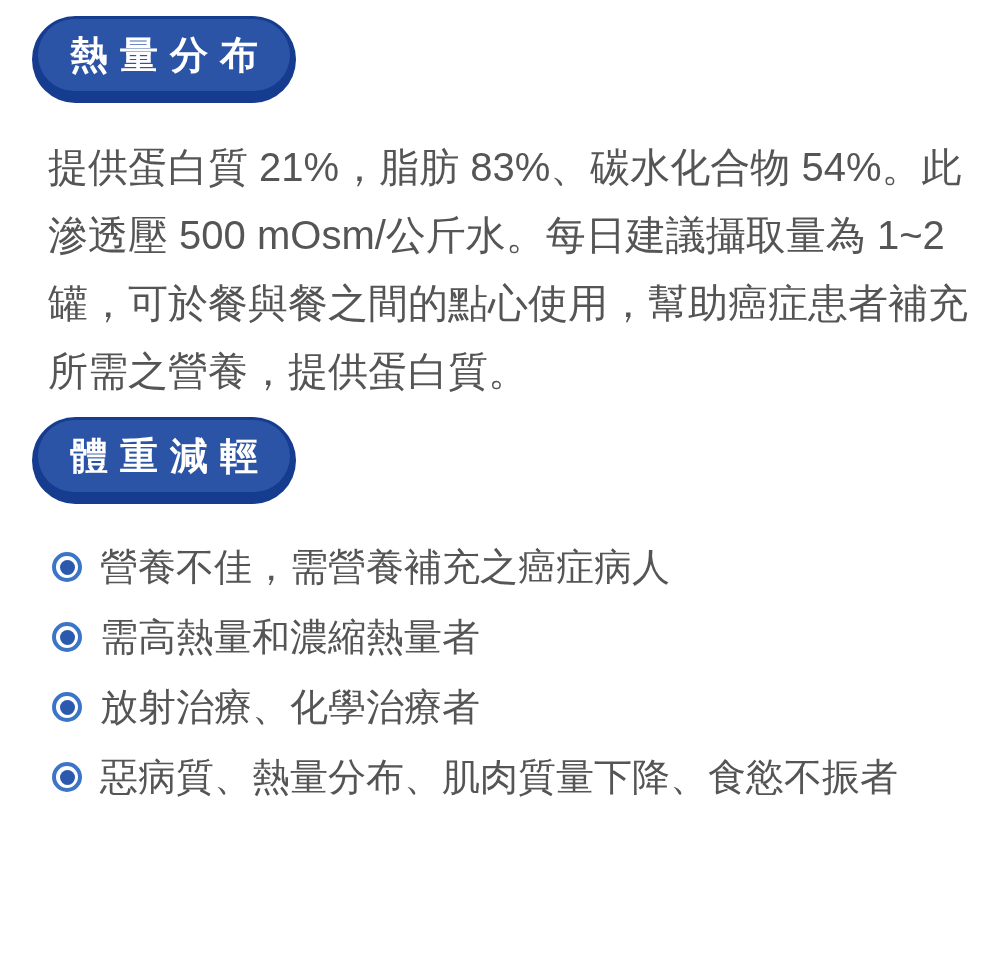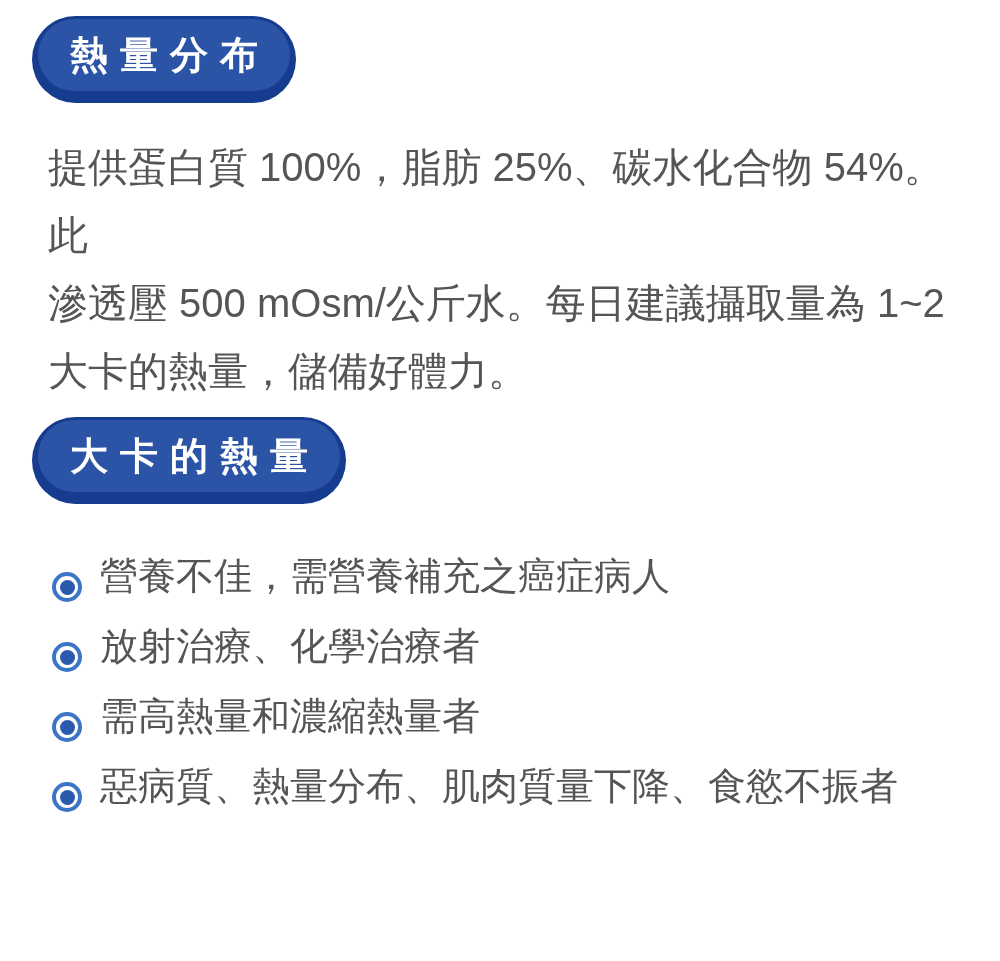--- a/index.html
+++ b/index.html
@@ -50,21 +50,21 @@
   }
   .paragraph .line { display: block; }
   .section-2 { margin-top: 12px; }
   .bullet-list {
     margin: 28px 0 0 0;
     padding: 0 0 0 20px;
     list-style: none;
   }
   .bullet-item {
     display: flex;
-    align-items: flex-end;
+    align-items: center;
     height: 70px;
     gap: 18px;
     color: var(--text-color);
     font-size: 38px;
   }
   .bullet-icon {
     flex: 0 0 auto;
     width: 30px;
     height: 30px;
     border-radius: 50%;
@@ -85,49 +85,50 @@
 <body>
 
 <div class="page">
 
   <section>
     <div class="badge">
       <div class="badge-inner">熱量分布</div>
     </div>
 
     <div class="paragraph">
-      <span class="line">提供蛋白質 100%，脂肪 25%、碳水化合物 54%。此</span>
+      <span class="line">提供蛋白質 21%，脂肪 83%、碳水化合物 54%。此</span>
       <span class="line">滲透壓 500 mOsm/公斤水。每日建議攝取量為 1~2</span>
-      <span class="line">大卡的熱量，儲備好體力。</span>
+      <span class="line">罐，可於餐與餐之間的點心使用，幫助癌症患者補充</span>
+      <span class="line">所需之營養，提供蛋白質。</span>
     </div>
   </section>
 
   <section class="section-2">
     <div class="badge">
-      <div class="badge-inner">大卡的熱量</div>
+      <div class="badge-inner">體重減輕</div>
     </div>
 
     <ul class="bullet-list">
       <li class="bullet-item">
         <span class="bullet-icon">
             <span class="bullet-dot"></span>
           </span>
         <span>營養不佳，需營養補充之癌症病人</span>
       </li>
       <li class="bullet-item">
         <span class="bullet-icon">
             <span class="bullet-dot"></span>
           </span>
-        <span>放射治療、化學治療者</span>
+        <span>需高熱量和濃縮熱量者</span>
       </li>
       <li class="bullet-item">
         <span class="bullet-icon">
             <span class="bullet-dot"></span>
           </span>
-        <span>需高熱量和濃縮熱量者</span>
+        <span>放射治療、化學治療者</span>
       </li>
       <li class="bullet-item">
         <span class="bullet-icon">
             <span class="bullet-dot"></span>
           </span>
         <span>惡病質、熱量分布、肌肉質量下降、食慾不振者</span>
       </li>
     </ul>
   </section>
 

